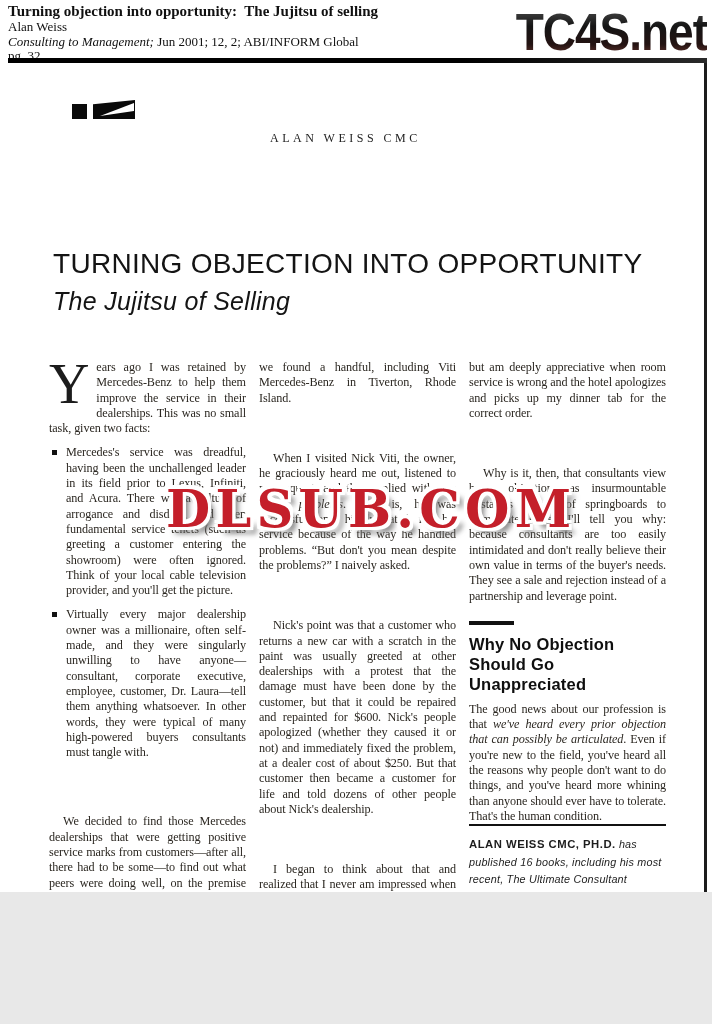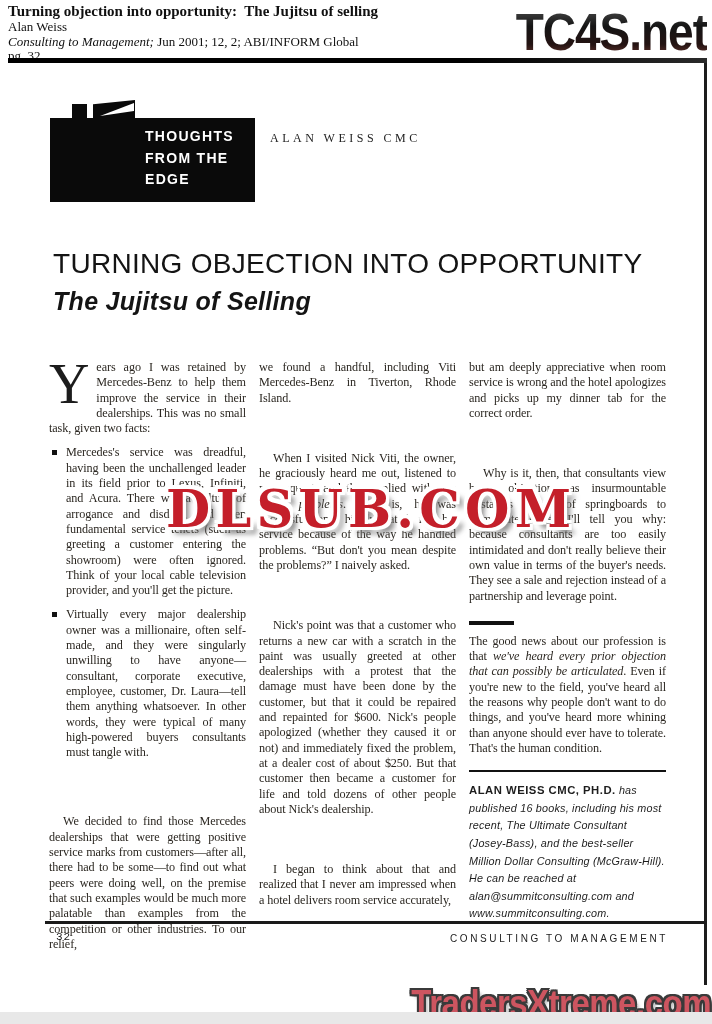--- a/index.html
+++ b/index.html
@@ -1,16 +1,16 @@
 <!DOCTYPE html>
 <html><head>
 <meta charset="utf-8">
 <style>
   html,body{margin:0;padding:0;background:#e8e8e8;}
-  .page{position:relative;width:712px;height:1012px;background:#ffffff;overflow:hidden;
+  .page{position:relative;width:712px;height:892px;background:#ffffff;overflow:hidden;
         font-family:"Liberation Serif",serif;color:#2b2721;}
 
   
   .scan-header{position:absolute;left:8px;top:3px;color:#101010;}
   .scan-title{font-weight:bold;font-size:15px;line-height:17px;white-space:pre;}
   .scan-line{font-size:13px;line-height:14.5px;}
   .scan-src em{font-style:italic;}
 
   .tc4s{position:absolute;right:5px;top:2px;font-family:"Liberation Sans",sans-serif;
         font-weight:bold;font-size:46px;letter-spacing:-1px;transform:scaleY(1.12);transform-origin:top right;
@@ -31,21 +31,21 @@
             clip-path:polygon(0 22%,100% 0,100% 100%,0 100%);}
   .icon-nib-white{position:absolute;left:100px;top:103px;width:34px;height:13px;background:#fff;
             clip-path:polygon(100% 0,0 100%,100% 62%);}
   .byline{position:absolute;left:270px;top:131px;font-family:Liberation Serif, serif;
           font-size:12px;letter-spacing:3.5px;color:#222;}
 
   
   .art-title{position:absolute;left:53px;top:248px;font-family:"Liberation Sans",sans-serif;
              font-size:28px;font-weight:400;letter-spacing:0.3px;color:#141414;}
   .art-subtitle{position:absolute;left:53px;top:287px;font-family:"Liberation Sans",sans-serif;
-             font-style:italic;font-size:25px;color:#141414;letter-spacing:0.3px;font-weight:bold;}
+             font-style:italic;font-size:25px;color:#141414;letter-spacing:0.3px;}
 
   
   .columns{position:absolute;left:49px;top:360px;width:620px;height:563px;display:flex;gap:13px;}
   .column{flex:0 0 197px;width:197px;display:flex;flex-direction:column;}
   .para{margin:0;text-align:justify;font-size:12.2px;line-height:15.3px;letter-spacing:-0.1px;}
   .para.indent{text-indent:14px;margin-top:45px;}
   .para em,.bullet-text em{font-style:italic;}
   .dropcap{float:left;font-size:56px;line-height:0.78;padding:3px 7px 0 0;color:#1c1c1c;
            font-family:"Liberation Serif",serif;}
   .bullet-item{display:flex;margin:9px 0 0 3px;}
@@ -95,23 +95,20 @@
     <div class="scan-line">pg. 32</div>
   </div>
 
   <div class="tc4s">TC4S.net</div>
   <div class="top-rule"></div>
   <div class="edge-line"></div>
 
   <div class="icon-chimney"></div>
   <div class="icon-nib"></div>
   <div class="icon-nib-white"></div>
-  <div class="masthead-box">
-    <div class="box-text">THOUGHTS FROM THE EDGE</div>
-  </div>
   <div class="byline">ALAN WEISS CMC</div>
 
   <div class="art-title">TURNING OBJECTION INTO OPPORTUNITY</div>
   <div class="art-subtitle">The Jujitsu of Selling</div>
 
   <div class="columns">
     <div class="column">
         <p class="para"><span class="dropcap">Y</span>ears ago I was retained by Mercedes-Benz to help them improve the service in their dealerships. This was no small task, given two facts:</p>
         <div class="bullet-item">
           <span class="sq"></span>
@@ -127,20 +124,21 @@
     <div class="column">
         <p class="para">we found a handful, including Viti Mercedes-Benz in Tiverton, Rhode Island.</p>
         <p class="para indent">When I visited Nick Viti, the owner, he graciously heard me out, listened to my request, and then replied with one word: <em>problems</em>. That is, he was successful and highly rated for his service because of the way he handled problems. “But don't you mean despite the problems?” I naively asked.</p>
         <p class="para indent">Nick's point was that a customer who returns a new car with a scratch in the paint was usually greeted at other dealerships with a protest that the damage must have been done by the customer, but that it could be repaired and repainted for $600. Nick's people apologized (whether they caused it or not) and immediately fixed the problem, at a dealer cost of about $250. But that customer then became a customer for life and told dozens of other people about Nick's dealership.</p>
         <p class="para indent">I began to think about that and realized that I never am impressed when a hotel delivers room service accurately,</p>
       </div>
     <div class="column">
         <p class="para">but am deeply appreciative when room service is wrong and the hotel apologizes and picks up my dinner tab for the correct order.</p>
         <p class="para indent">Why is it, then, that consultants view buyer objections as insurmountable obstacles instead of springboards to immediate sales? I'll tell you why: because consultants are too easily intimidated and don't really believe their own value in terms of the buyer's needs. They see a sale and rejection instead of a partnership and leverage point.</p>
         <div class="short-rule"></div>
+        <h3 class="col-heading">Why No Objection Should Go Unappreciated</h3>
         <p class="para">The good news about our profession is that <em>we've heard every prior objection that can possibly be articulated</em>. Even if you're new to the field, you've heard all the reasons why people don't want to do things, and you've heard more whining than anyone should ever have to tolerate. That's the human condition.</p>
         <div class="bio"><strong>ALAN WEISS CMC, PH.D.</strong><em> has published 16 books, including his most recent, The Ultimate Consultant (Josey-Bass), and the best-seller Million Dollar Consulting (McGraw-Hill). He can be reached at alan@summitconsulting.com and www.summitconsulting.com.</em></div>
       </div>
   </div>
 
   <div class="dlsub">DLSUB.COM</div>
 
   <div class="footer-rule"></div>
   <div class="page-num">32</div>
   <div class="journal">CONSULTING TO MANAGEMENT</div>

